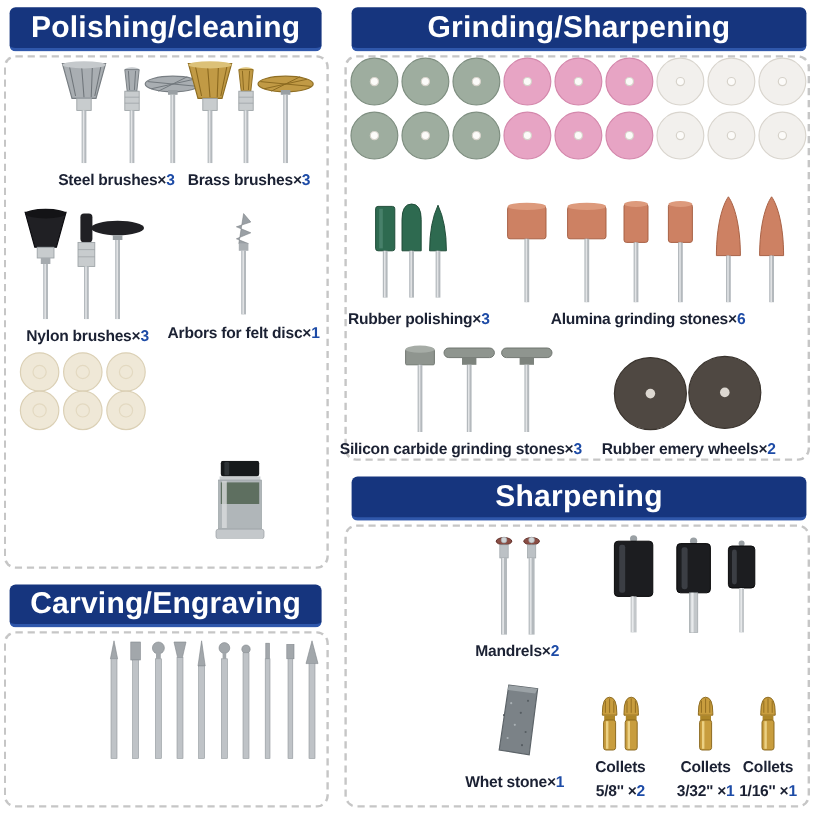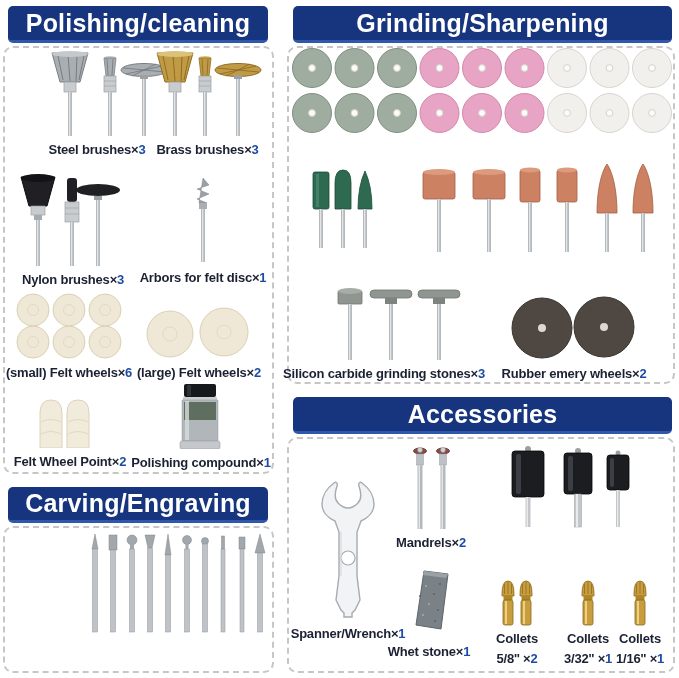--- a/index.html
+++ b/index.html
@@ -28,21 +28,21 @@
   <div class="banner" style="left:8px;top:6px;width:260px;height:37px">
     <span>Polishing/cleaning</span>
   </div>
   <div class="banner" style="left:293px;top:6px;width:379px;height:37px">
     <span>Grinding/Sharpening</span>
   </div>
   <div class="banner" style="left:8px;top:487px;width:260px;height:36px">
     <span>Carving/Engraving</span>
   </div>
   <div class="banner" style="left:293px;top:397px;width:379px;height:37px">
-    <span>Accessories</span>
+    <span>Sharpening</span>
   </div>
 
   <div class="item" style="left:22px;top:50px;width:150px">
     <svg class="art" width="150" height="86" viewBox="0 0 150 86">
       <path d="M30,3 L66,3 L58,32 L38,32 Z" fill="#a9aeb2" stroke="#787e83" stroke-width="1"></path>
       <path d="M36,6 L41,30 M46,5 L48,31 M55,5 L54,31 M62,6 L57,30" stroke="#70767b" stroke-width="0.9" fill="none"></path>
       <ellipse cx="48" cy="4" rx="18" ry="3" fill="#c5c9cc"></ellipse>
       <rect x="42" y="32" width="12" height="10" fill="#c8ccce" stroke="#9aa0a4" stroke-width="0.7"></rect>
       <rect x="46" y="42" width="4" height="44" fill="#b4b9bd"></rect>
         <rect x="47" y="42" width="1.3" height="44" fill="#e2e4e6"></rect>
@@ -125,54 +125,34 @@
         <circle cx="57" cy="19" r="5.5" fill="none" stroke="#e3d9c1"></circle>
       <circle cx="93" cy="19" r="16" fill="#efe8d7" stroke="#dbd0b5"></circle>
         <circle cx="93" cy="19" r="5.5" fill="none" stroke="#e3d9c1"></circle>
       <circle cx="21" cy="51" r="16" fill="#efe8d7" stroke="#dbd0b5"></circle>
         <circle cx="21" cy="51" r="5.5" fill="none" stroke="#e3d9c1"></circle>
       <circle cx="57" cy="51" r="16" fill="#efe8d7" stroke="#dbd0b5"></circle>
         <circle cx="57" cy="51" r="5.5" fill="none" stroke="#e3d9c1"></circle>
       <circle cx="93" cy="51" r="16" fill="#efe8d7" stroke="#dbd0b5"></circle>
         <circle cx="93" cy="51" r="5.5" fill="none" stroke="#e3d9c1"></circle>
     </svg>
-    <div class="cap"><span>(small) Felt wheels×</span><span class="cnt">6</span></div>
-  </div>
-
-  <div class="item" style="left:136px;top:293px;width:126px">
-    <svg class="art" width="126" height="66" viewBox="0 0 126 66">
-      <circle cx="34" cy="41" r="23" fill="#efe8d7" stroke="#dbd0b5"></circle>
-        <circle cx="34" cy="41" r="7" fill="none" stroke="#e3d9c1"></circle>
-      <circle cx="88" cy="39" r="24" fill="#efe8d7" stroke="#dbd0b5"></circle>
-        <circle cx="88" cy="39" r="7" fill="none" stroke="#e3d9c1"></circle>
-    </svg>
-    <div class="cap"><span>(large) Felt wheels×</span><span class="cnt">2</span></div>
-  </div>
-
-  <div class="item" style="left:14px;top:396px;width:112px">
-    <svg class="art" width="112" height="52" viewBox="0 0 112 52">
-      <path d="M26,52 L26,17 Q26,4 37,4 Q48,4 48,17 L48,52 Z" fill="#f1ebdb" stroke="#dcd2ba"></path>
-      <path d="M27,26 Q37,21 47,26 M27,38 Q37,33 47,38" fill="none" stroke="#e2d8c0"></path>
-      <path d="M53,52 L53,17 Q53,4 64,4 Q75,4 75,17 L75,52 Z" fill="#f1ebdb" stroke="#dcd2ba"></path>
-      <path d="M54,26 Q64,21 74,26 M54,38 Q64,33 74,38" fill="none" stroke="#e2d8c0"></path>
-    </svg>
-    <div class="cap"><span>Felt Wheel Point×</span><span class="cnt">2</span></div>
-  </div>
+  </div>
+
+
 
   <div class="item" style="left:138px;top:384px;width:126px">
     <svg class="art" width="126" height="65" viewBox="0 0 126 65">
       <rect x="46" y="0" width="32" height="13" rx="2" fill="#16191b"></rect>
       <rect x="49" y="1" width="4" height="11" rx="1" fill="#2e3336"></rect>
       <rect x="45" y="13" width="34" height="3" fill="#c9cdcf"></rect>
       <rect x="44" y="16" width="36" height="41" fill="#b0b6b9" stroke="#969da1" stroke-width="0.5"></rect>
       <rect x="46" y="18" width="32" height="18" fill="#5e6f60"></rect>
       <rect x="47" y="17" width="4" height="39" fill="#d9dcdd" opacity="0.8"></rect>
       <rect x="42" y="57" width="40" height="8" rx="2" fill="#c4c8cb" stroke="#9aa0a4" stroke-width="0.6"></rect>
     </svg>
-    <div class="cap"><span>Polishing compound×</span><span class="cnt">1</span></div>
   </div>
 
 
   <div class="item" style="left:80px;top:532px;width:196px">
     <svg class="art" width="196" height="102" viewBox="0 0 196 102">
       <path d="M15,2 L18,17 L12,17 Z" fill="#a2a7ab" stroke="#81878c" stroke-width="0.5"></path>
       <rect x="12.5" y="17" width="5" height="83" fill="#bfc3c7" stroke="#8f959a" stroke-width="0.5"></rect>
       <rect x="29" y="3" width="8" height="15" fill="#a2a7ab" stroke="#81878c" stroke-width="0.5"></rect>
       <rect x="30.5" y="18" width="5" height="82" fill="#bfc3c7" stroke="#8f959a" stroke-width="0.5"></rect>
       <circle cx="52" cy="8" r="5" fill="#a2a7ab" stroke="#81878c" stroke-width="0.5"></circle>
@@ -243,20 +223,21 @@
       <rect x="21" y="6" width="3" height="33" fill="#47806a"></rect>
       <rect x="24" y="41" width="4" height="39" fill="#b4b9bd"></rect>
         <rect x="25" y="41" width="1.3" height="39" fill="#e2e4e6"></rect>
       <path d="M40,41 L40,15 Q40,2 48,2 Q56,2 56,15 L56,41 Z" fill="#2e6a50" stroke="#1d4a36" stroke-width="0.8"></path>
       <rect x="46" y="41" width="4" height="39" fill="#b4b9bd"></rect>
         <rect x="47" y="41" width="1.3" height="39" fill="#e2e4e6"></rect>
       <path d="M63,41 Q63,18 70,3 Q77,18 77,41 Z" fill="#2e6a50" stroke="#1d4a36" stroke-width="0.8"></path>
       <rect x="68" y="41" width="4" height="39" fill="#b4b9bd"></rect>
         <rect x="69" y="41" width="1.3" height="39" fill="#e2e4e6"></rect>
     </svg>
+    <div class="cap"><span>Rubber polishing×</span><span class="cnt">3</span></div>
   </div>
 
   <div class="item" style="left:420px;top:163px;width:240px">
     <svg class="art" width="240" height="89" viewBox="0 0 240 89">
       <rect x="3" y="9" width="32" height="27" rx="2" fill="#cd8163" stroke="#a55e42" stroke-width="0.8"></rect>
         <ellipse cx="19" cy="9" rx="16" ry="3" fill="#dd9a7c"></ellipse>
       <rect x="17" y="36" width="4" height="53" fill="#b4b9bd"></rect>
         <rect x="18" y="36" width="1.3" height="53" fill="#e2e4e6"></rect>
       <rect x="53" y="9" width="32" height="27" rx="2" fill="#cd8163" stroke="#a55e42" stroke-width="0.8"></rect>
         <ellipse cx="69" cy="9" rx="16" ry="3" fill="#dd9a7c"></ellipse>
@@ -270,20 +251,21 @@
         <ellipse cx="147" cy="7" rx="10" ry="2.5" fill="#dd9a7c"></ellipse>
       <rect x="145" y="39" width="4" height="50" fill="#b4b9bd"></rect>
         <rect x="146" y="39" width="1.3" height="50" fill="#e2e4e6"></rect>
       <path d="M177,50 C177,25 182,8 187,1 C192,8 197,25 197,50 Z" fill="#cd8163" stroke="#a55e42" stroke-width="0.8"></path>
       <rect x="185" y="50" width="4" height="39" fill="#b4b9bd"></rect>
         <rect x="186" y="50" width="1.3" height="39" fill="#e2e4e6"></rect>
       <path d="M213,50 C213,25 218,8 223,1 C228,8 233,25 233,50 Z" fill="#cd8163" stroke="#a55e42" stroke-width="0.8"></path>
       <rect x="221" y="50" width="4" height="39" fill="#b4b9bd"></rect>
         <rect x="222" y="50" width="1.3" height="39" fill="#e2e4e6"></rect>
     </svg>
+    <div class="cap"><span>Alumina grinding stones×</span><span class="cnt">6</span></div>
   </div>
 
   <div class="item" style="left:293px;top:282px;width:182px">
     <svg class="art" width="182" height="78" viewBox="0 0 182 78">
       <rect x="45" y="9" width="24" height="13" rx="1" fill="#8f958f" stroke="#6e746e" stroke-width="0.8"></rect>
         <ellipse cx="57" cy="9" rx="12" ry="3" fill="#a6aca6"></ellipse>
       <rect x="55" y="22" width="4" height="56" fill="#b4b9bd"></rect>
         <rect x="56" y="22" width="1.3" height="56" fill="#e2e4e6"></rect>
       <rect x="77" y="8" width="42" height="8" rx="4" fill="#8f958f" stroke="#6e746e" stroke-width="0.8"></rect>
       <rect x="92" y="16" width="12" height="6" fill="#7d837d"></rect>
@@ -300,28 +282,20 @@
   <div class="item" style="left:498px;top:282px;width:152px">
     <svg class="art" width="152" height="78" viewBox="0 0 152 78">
       <circle cx="44" cy="46" r="30" fill="#4f4842" stroke="#3a342e"></circle>
         <circle cx="44" cy="46" r="4" fill="#ddd8d1"></circle>
       <circle cx="106" cy="45" r="30" fill="#4f4842" stroke="#3a342e"></circle>
         <circle cx="106" cy="45" r="4" fill="#ddd8d1"></circle>
     </svg>
     <div class="cap"><span>Rubber emery wheels×</span><span class="cnt">2</span></div>
   </div>
 
-  <div class="item" style="left:298px;top:480px;width:100px">
-    <svg class="art" width="100" height="140" viewBox="0 0 100 140">
-      <path d="M36,3 C29,8 24,16 24,24 C24,32 30,38 37,41 L41,52 L41,96 L38,120 L43,130 L46,133 L46,137 L54,137 L54,133 L57,130 L62,120 L59,96 L59,52 L63,41 C70,38 76,32 76,24 C76,16 71,8 64,3 C62,1 60,3 61,6 C63,12 64,19 60,23 C57,26 54,28 50,28 C46,28 43,26 40,23 C36,19 37,12 39,6 C40,3 38,1 36,3 Z" fill="#f2f3f5" stroke="#a5abb0" stroke-width="1.4"></path>
-      <circle cx="50" cy="78" r="7" fill="#ffffff" stroke="#a5abb0" stroke-width="1.2"></circle>
-      <path d="M43,52 L43,96" stroke="#d8dbde" stroke-width="1.2"></path>
-    </svg>
-    <div class="cap"><span>Spanner/Wrench×</span><span class="cnt">1</span></div>
-  </div>
 
   <div class="item" style="left:398px;top:445px;width:66px">
     <svg class="art" width="66" height="84" viewBox="0 0 66 84">
       <ellipse cx="22" cy="6" rx="6.5" ry="3" fill="#8a4d44" stroke="#5f2f29" stroke-width="0.8"></ellipse>
         <circle cx="22" cy="5" r="2.4" fill="#d0d4d6" stroke="#9aa0a4" stroke-width="0.5"></circle>
       <rect x="18.5" y="9" width="7" height="11" fill="#bcc1c5" stroke="#969da1" stroke-width="0.5"></rect>
       <rect x="19.5" y="20" width="5" height="64" fill="#b4b9bd"></rect>
         <rect x="20.5" y="20" width="1.5" height="64" fill="#e2e4e6"></rect>
       <ellipse cx="45" cy="6" rx="6.5" ry="3" fill="#8a4d44" stroke="#5f2f29" stroke-width="0.8"></ellipse>
         <circle cx="45" cy="5" r="2.4" fill="#d0d4d6" stroke="#9aa0a4" stroke-width="0.5"></circle>

